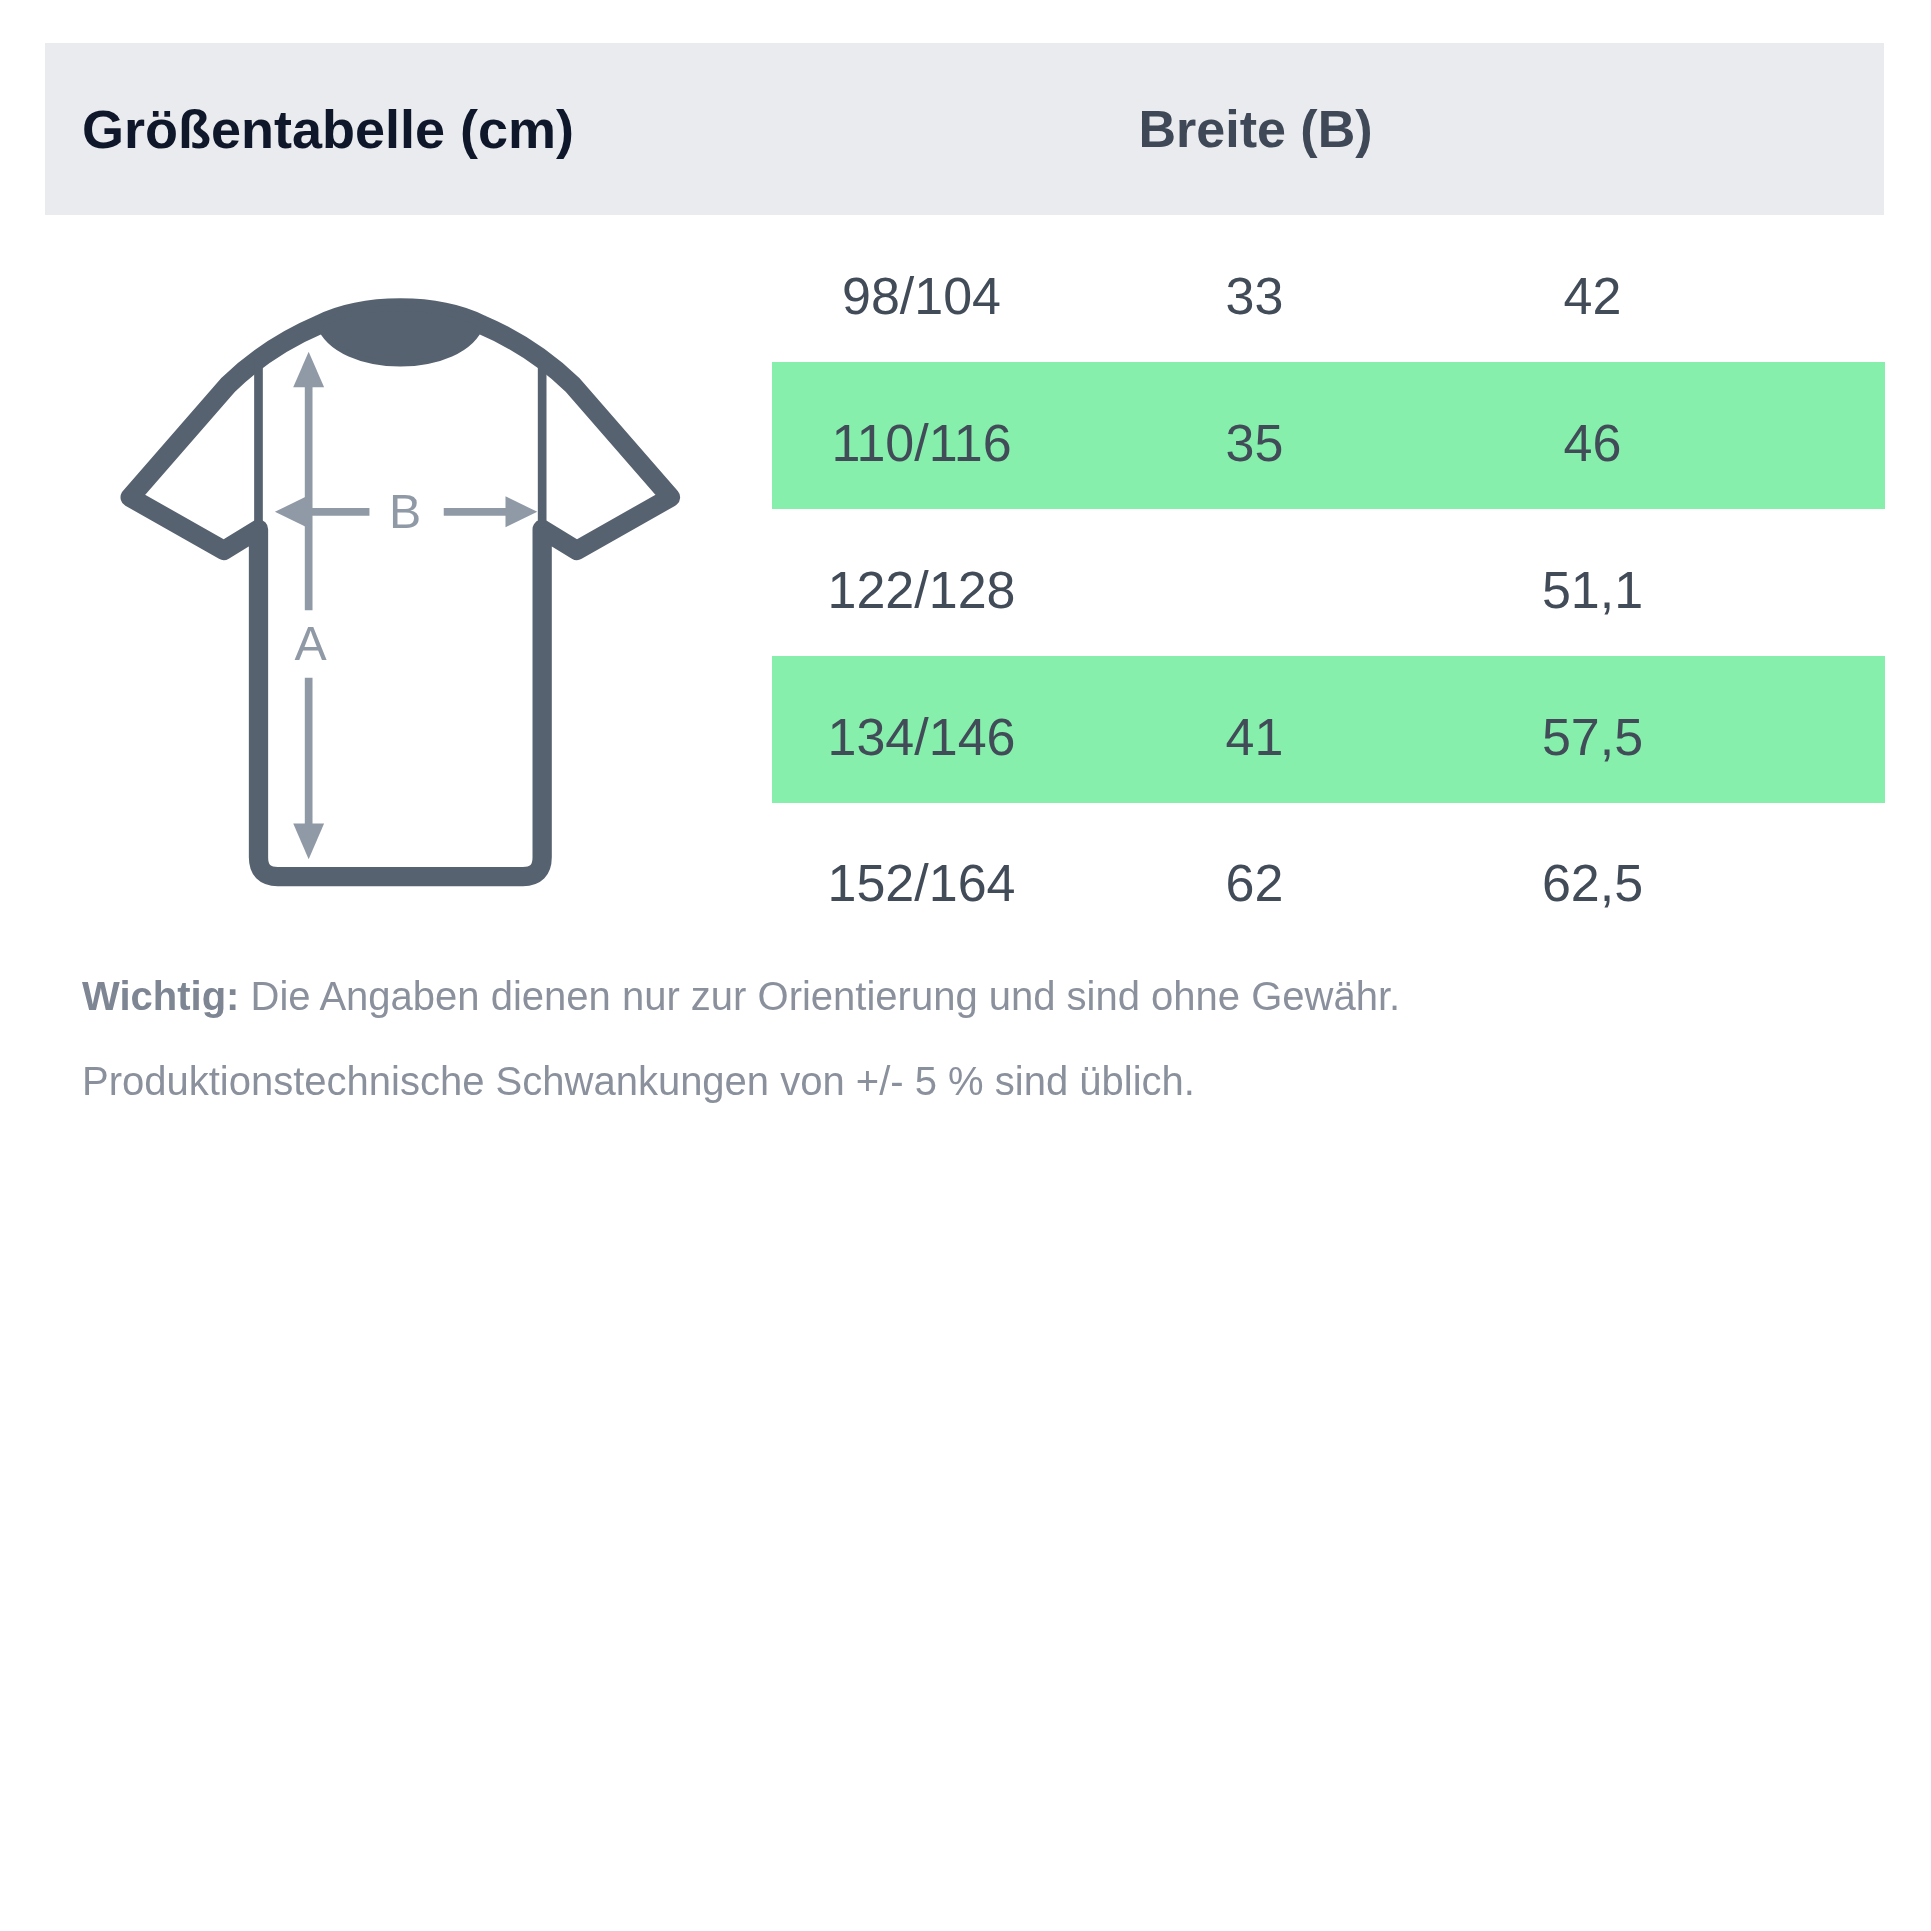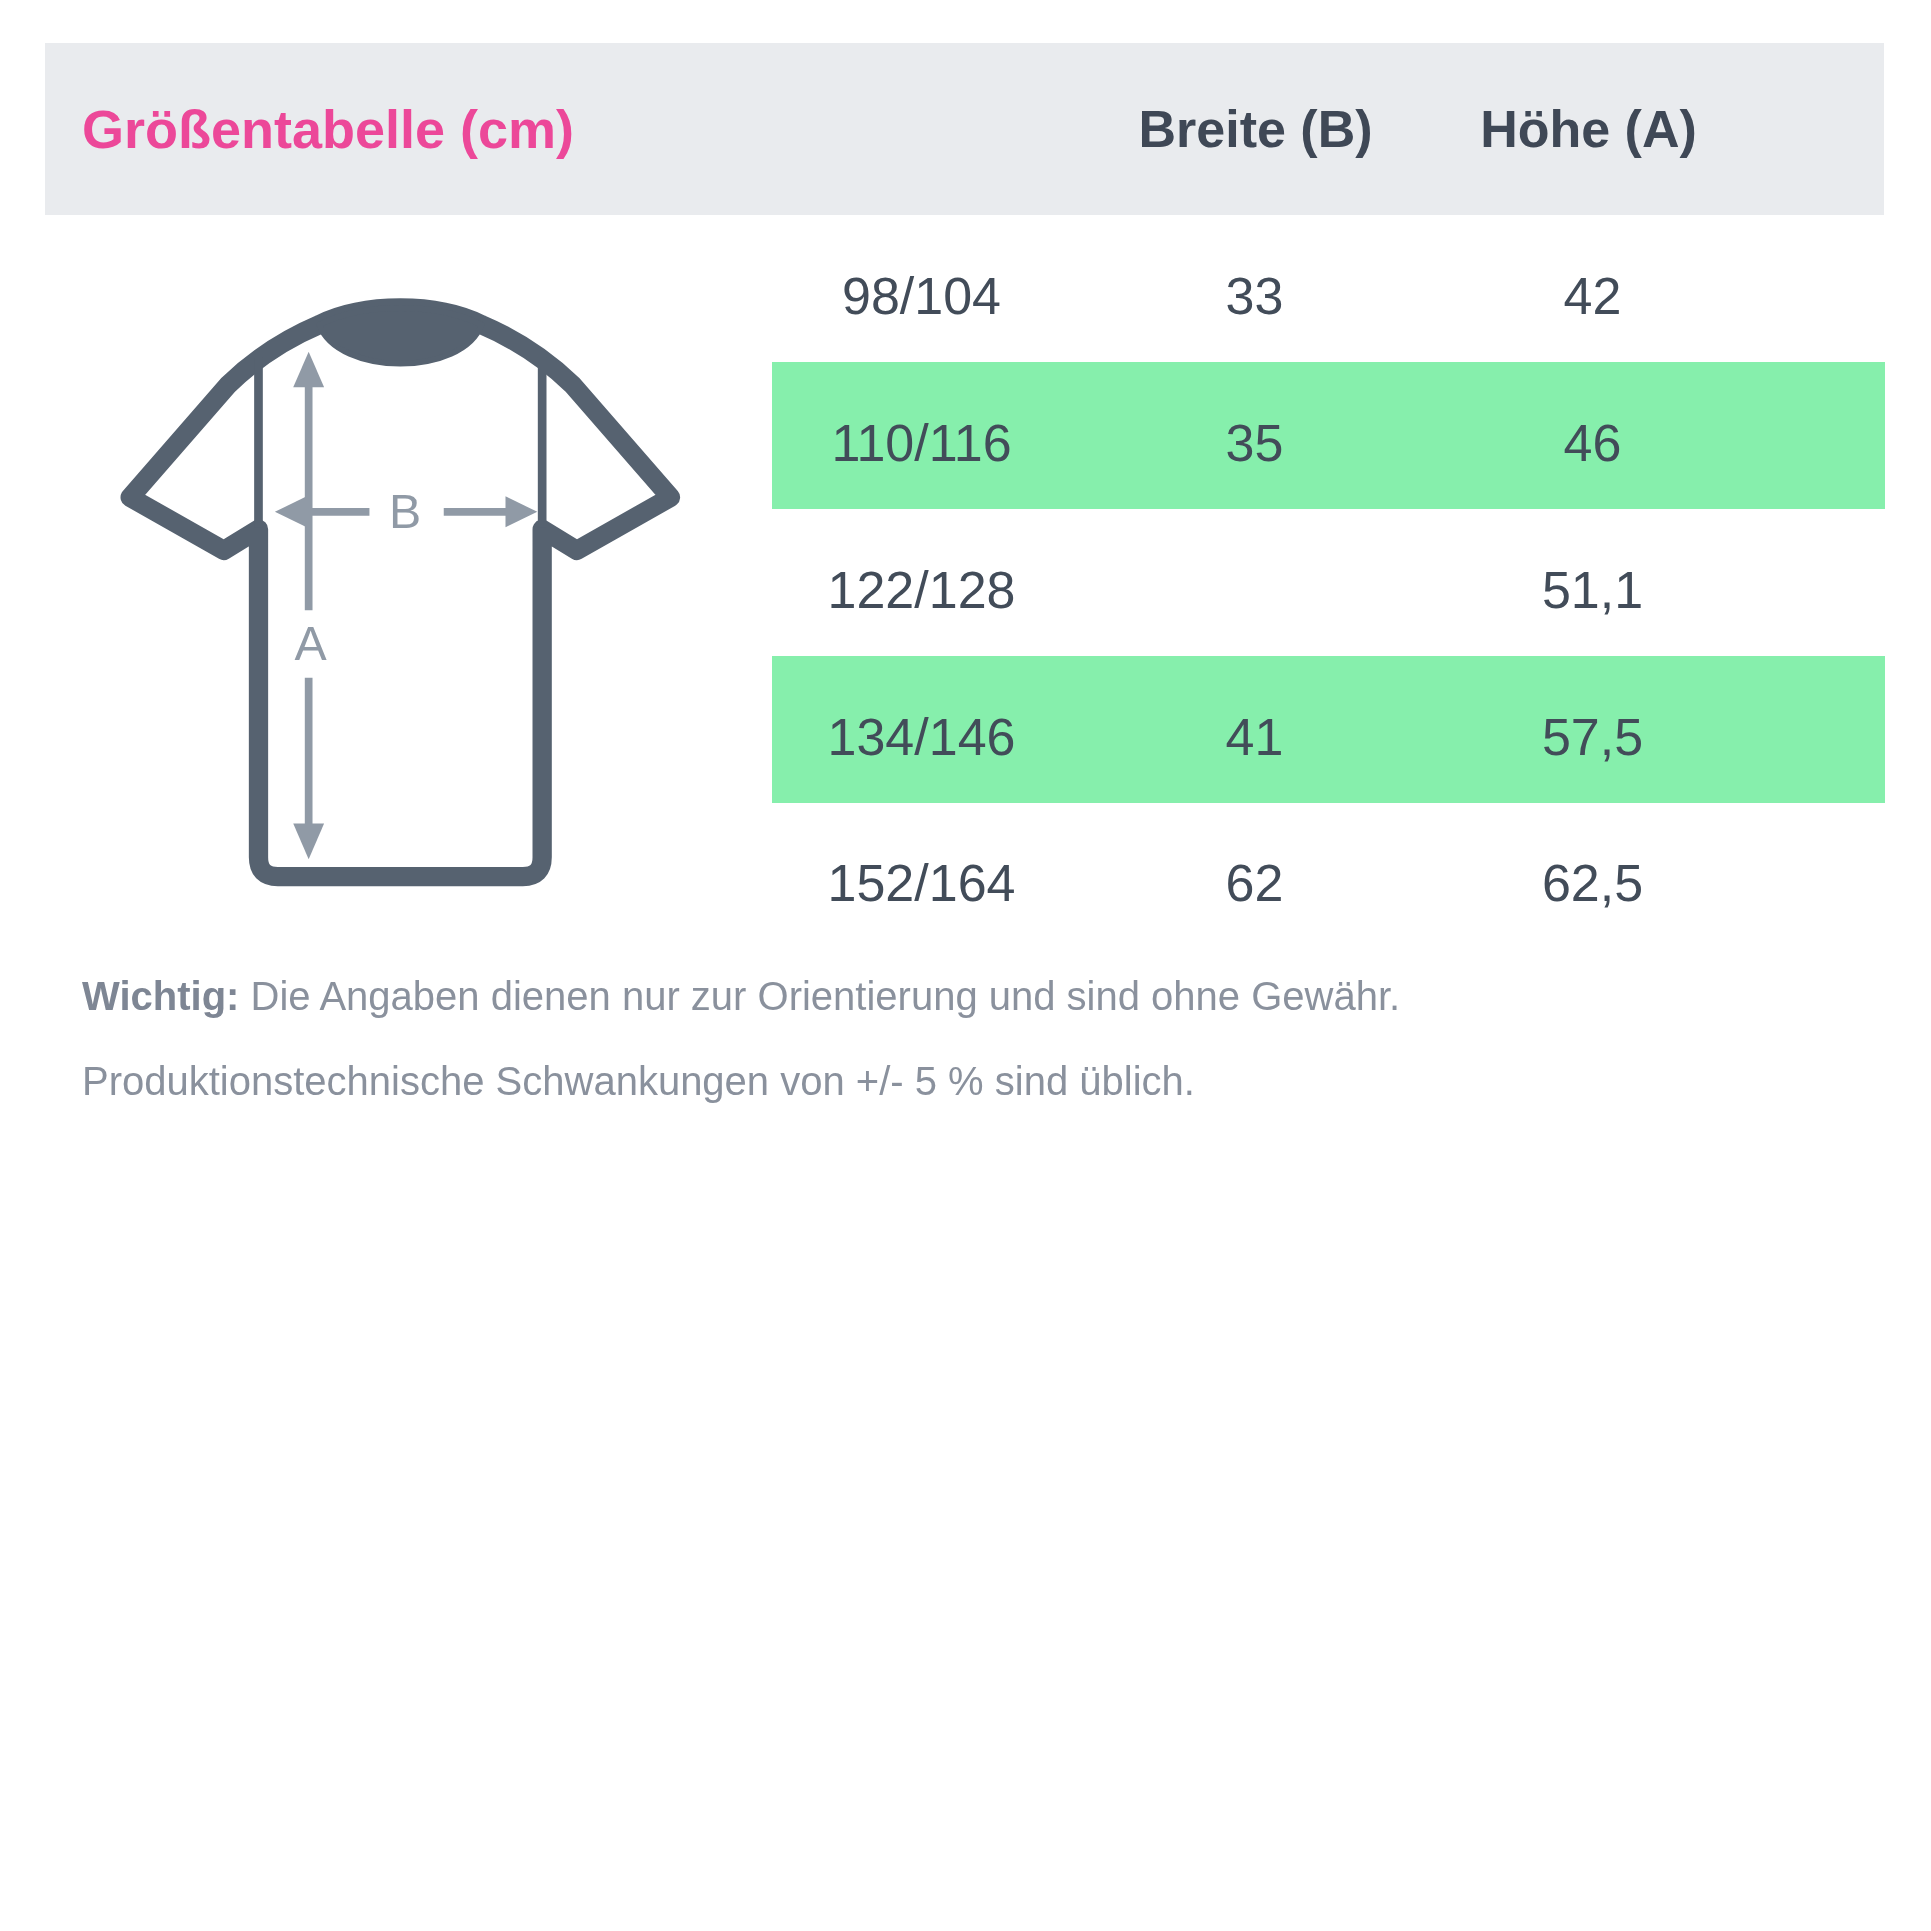--- a/index.html
+++ b/index.html
@@ -10,21 +10,21 @@
     font-family:"Liberation Sans", sans-serif;
     overflow:hidden;
   }
   
   .header-band{
     position:absolute;left:45px;top:43px;width:1839px;height:172px;
     background:#e9ebee;
   }
   .chart-title{
     position:absolute;left:82px;top:43px;height:172px;line-height:172px;
-    font-size:54px;font-weight:bold;color:#ec4899;white-space:nowrap;
+    font-size:54px;font-weight:bold;color:#0f172a;white-space:nowrap;
   }
   .col-header{
     position:absolute;top:43px;height:212px;line-height:172px;
     width:367px;text-align:center;
     font-size:52px;font-weight:bold;color:#3f4856;white-space:nowrap;
   }
   .col-header.breite{left:1072px;}
   .col-header.hoehe{left:1405px;}
   
   .trow{
@@ -48,21 +48,20 @@
   .note b{color:#7e8694;}
 </style>
 </head>
 <body>
 
 <div class="screen">
 
   <div class="header-band"></div>
   <span class="chart-title">Größentabelle (cm)</span>
   <span class="col-header breite">Breite (B)</span>
-  <span class="col-header hoehe">Höhe (A)</span>
 
   <div class="trow" style="top:215px">
     <span class="cell-size">98/104</span>
     <span class="cell-breite">33</span>
     <span class="cell-hoehe">42</span>
   </div>
   <div class="trow striped" style="top:362px">
     <span class="cell-size">110/116</span>
     <span class="cell-breite">35</span>
     <span class="cell-hoehe">46</span>

